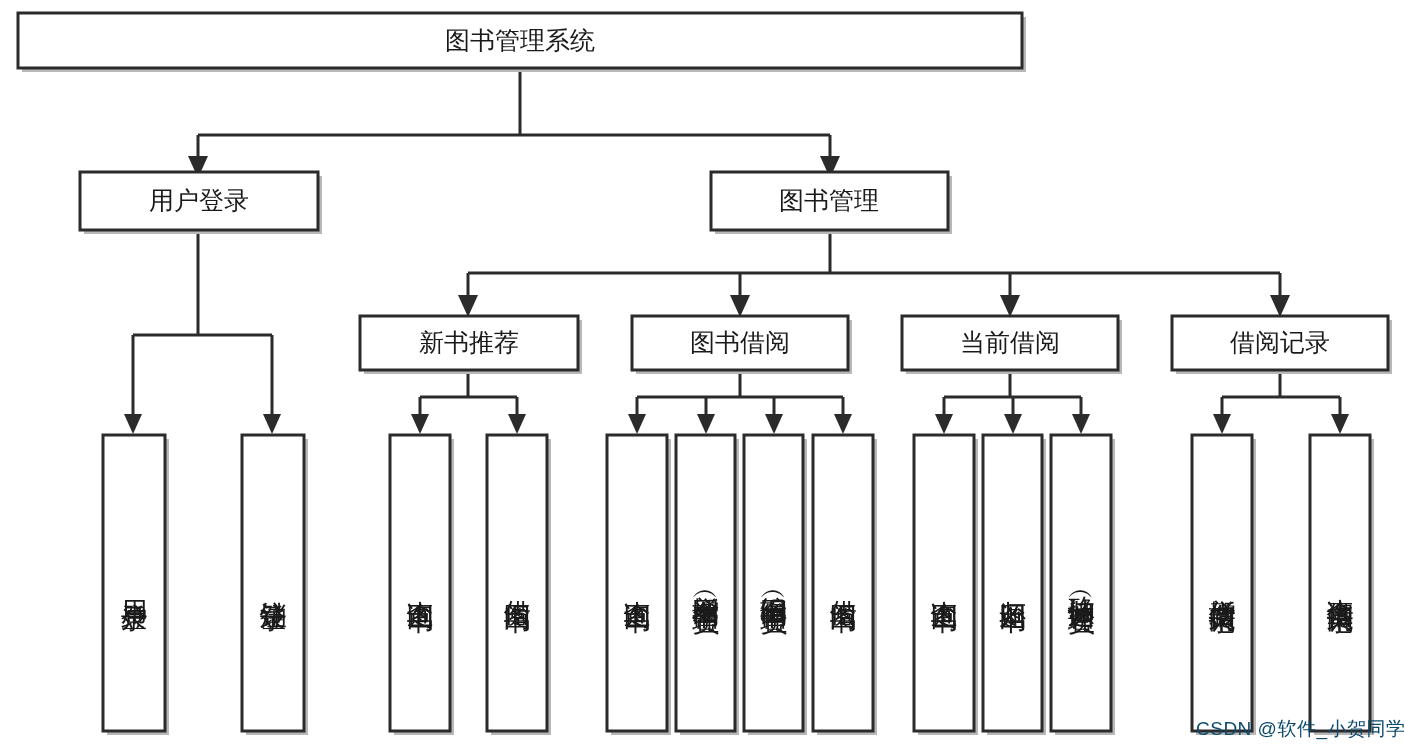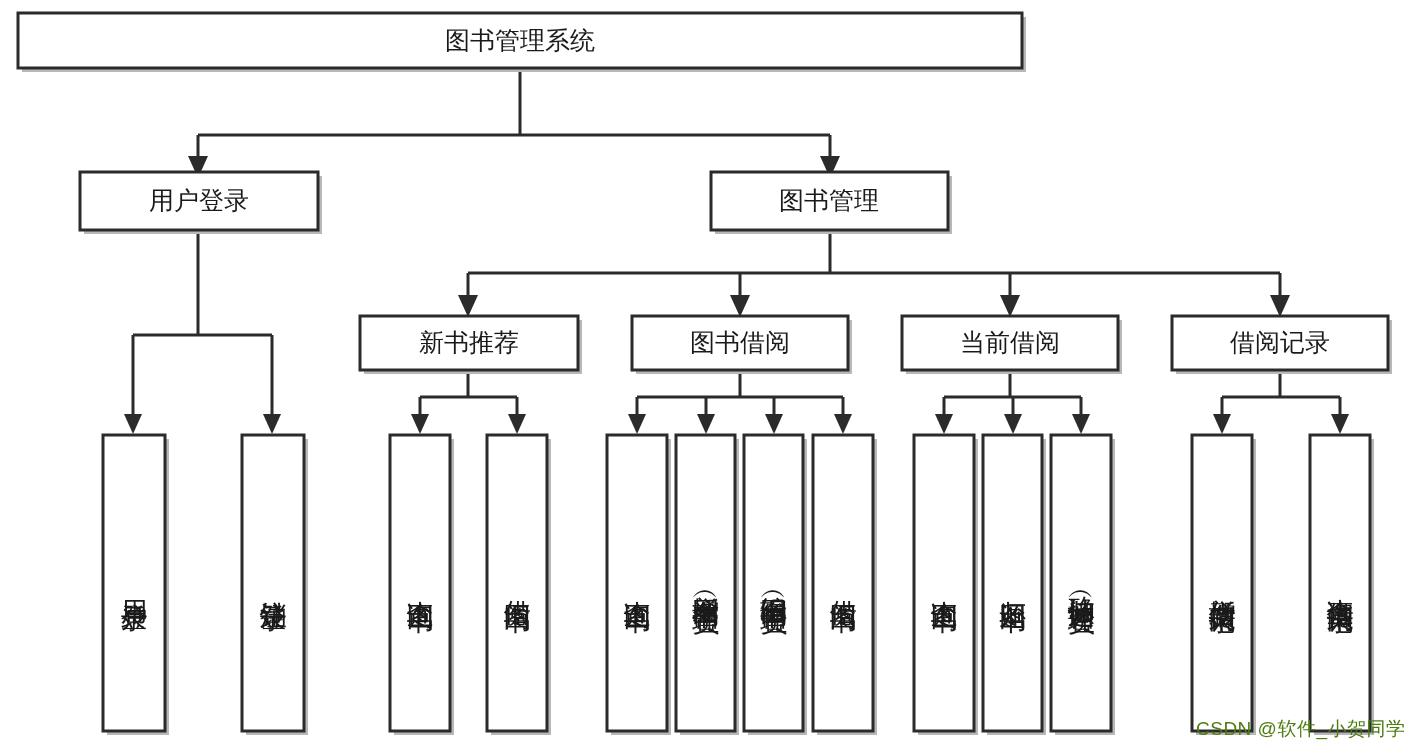--- a/index.html
+++ b/index.html
@@ -66,21 +66,21 @@
     align-items: center;
     justify-content: center;
     text-align: center;
     pointer-events: none;
     white-space: nowrap;
   }
   .watermark {
     position: absolute;
     font-family: "Liberation Sans", "DejaVu Sans", sans-serif;
     font-size: 19px;
-    color: #4d7c0f;
+    color: #0c4a6e;
     letter-spacing: 0.5px;
     white-space: nowrap;
   }
 </style>
 </head>
 <body>
 
 <div id="diagram-root">
 
   <svg id="tree-svg" viewBox="0 0 1405 747">

